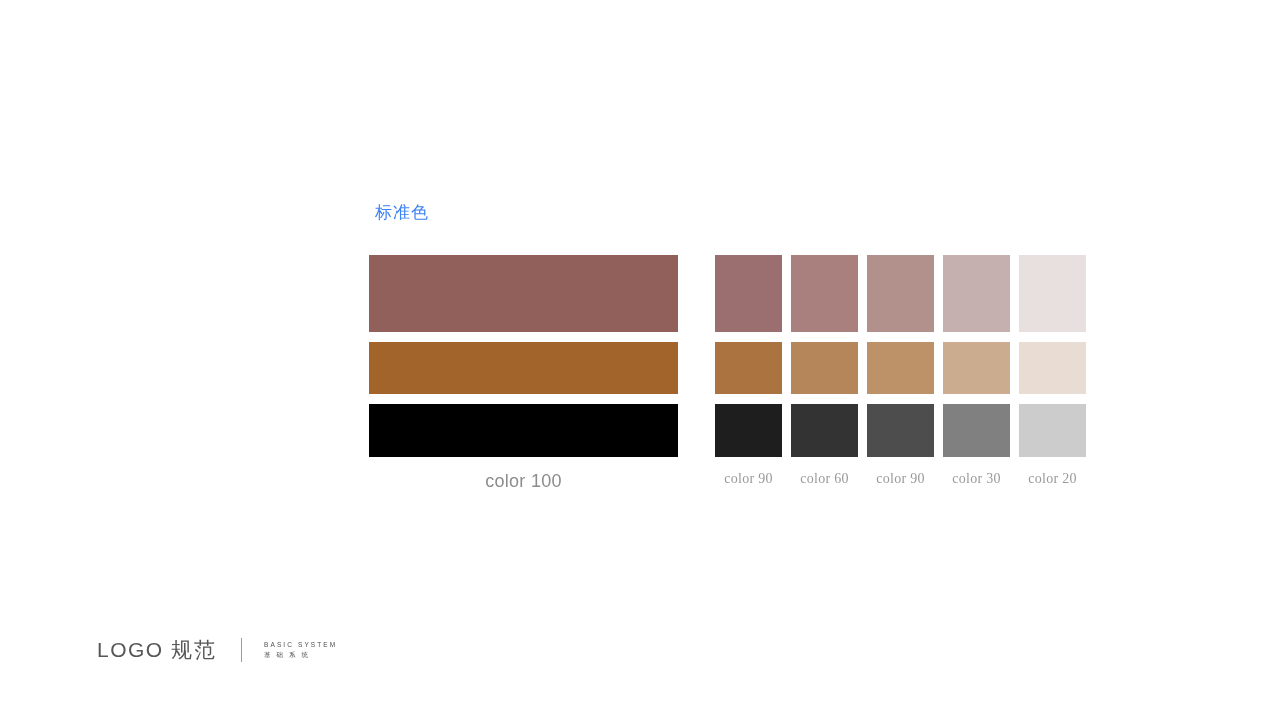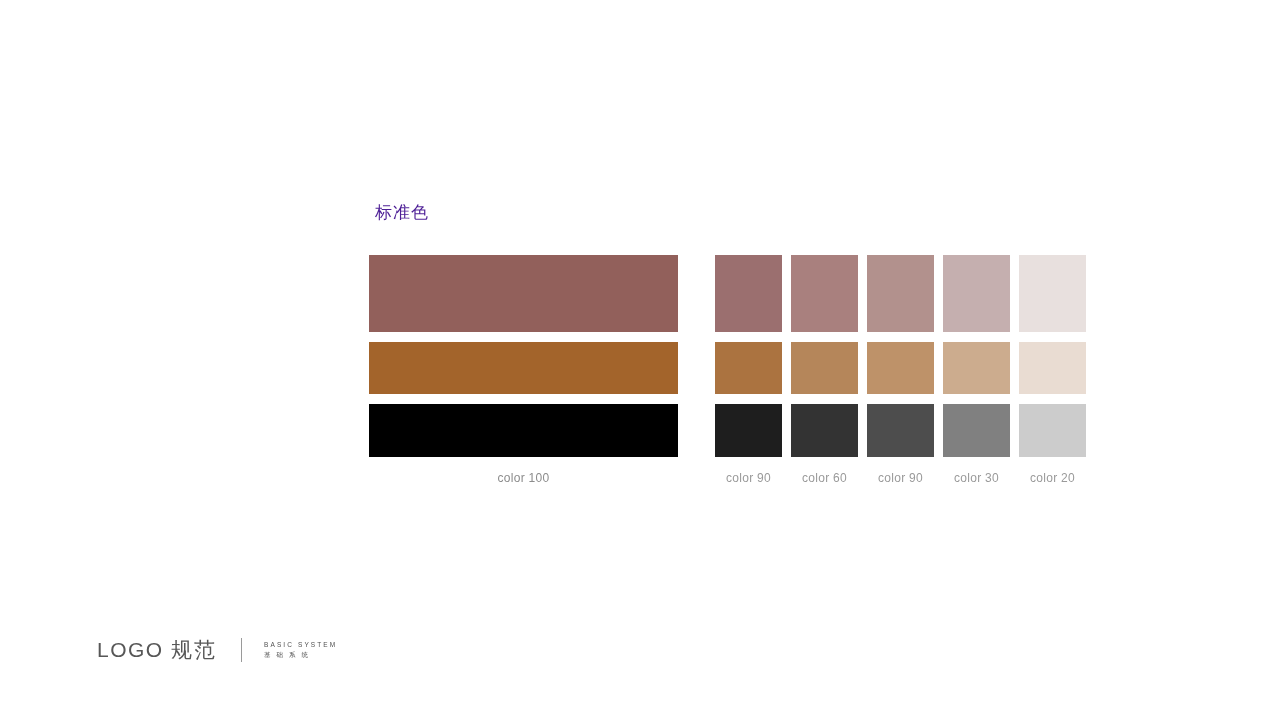--- a/index.html
+++ b/index.html
@@ -16,21 +16,21 @@
     position: relative;
   }
 
   
   .section-title {
     position: absolute;
     left: 375px;
     top: 200px;
     font-size: 17px;
     line-height: 26px;
-    color: #4c1d95;
+    color: #3b82f6;
     letter-spacing: 1px;
     font-weight: 400;
     white-space: nowrap;
   }
 
   
   .palette {
     position: absolute;
     left: 369px;
     top: 255px;
@@ -87,31 +87,32 @@
   
   .label-row {
     display: flex;
     align-items: flex-start;
     margin-top: 14px;
   }
   .label-primary {
     width: 309px;
     flex: 0 0 309px;
     text-align: center;
-    font-size: 12px;
+    font-size: 18px;
     color: #8c8c8c;
     letter-spacing: 0.3px;
   }
   .label-tint {
     width: 67px;
     flex: 0 0 67px;
     text-align: center;
-    font-size: 12px;
+    font-size: 14px;
     color: #9a9a9a;
     letter-spacing: 0.3px;
+    font-family: Liberation Serif, serif;
   }
   .label-tint + .label-tint {
     margin-left: 9px;
   }
 
   
   .footer {
     position: absolute;
     left: 79px;
     bottom: 56px;

